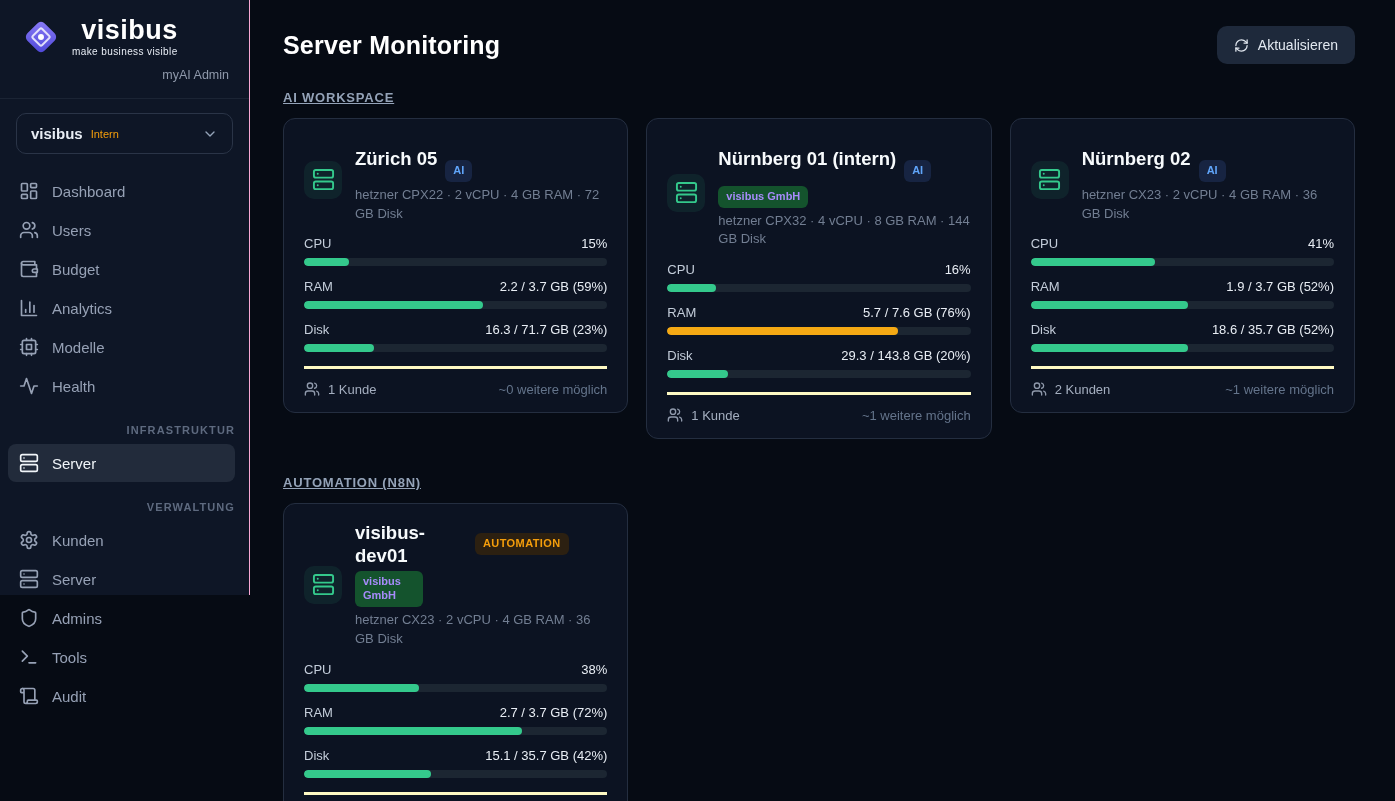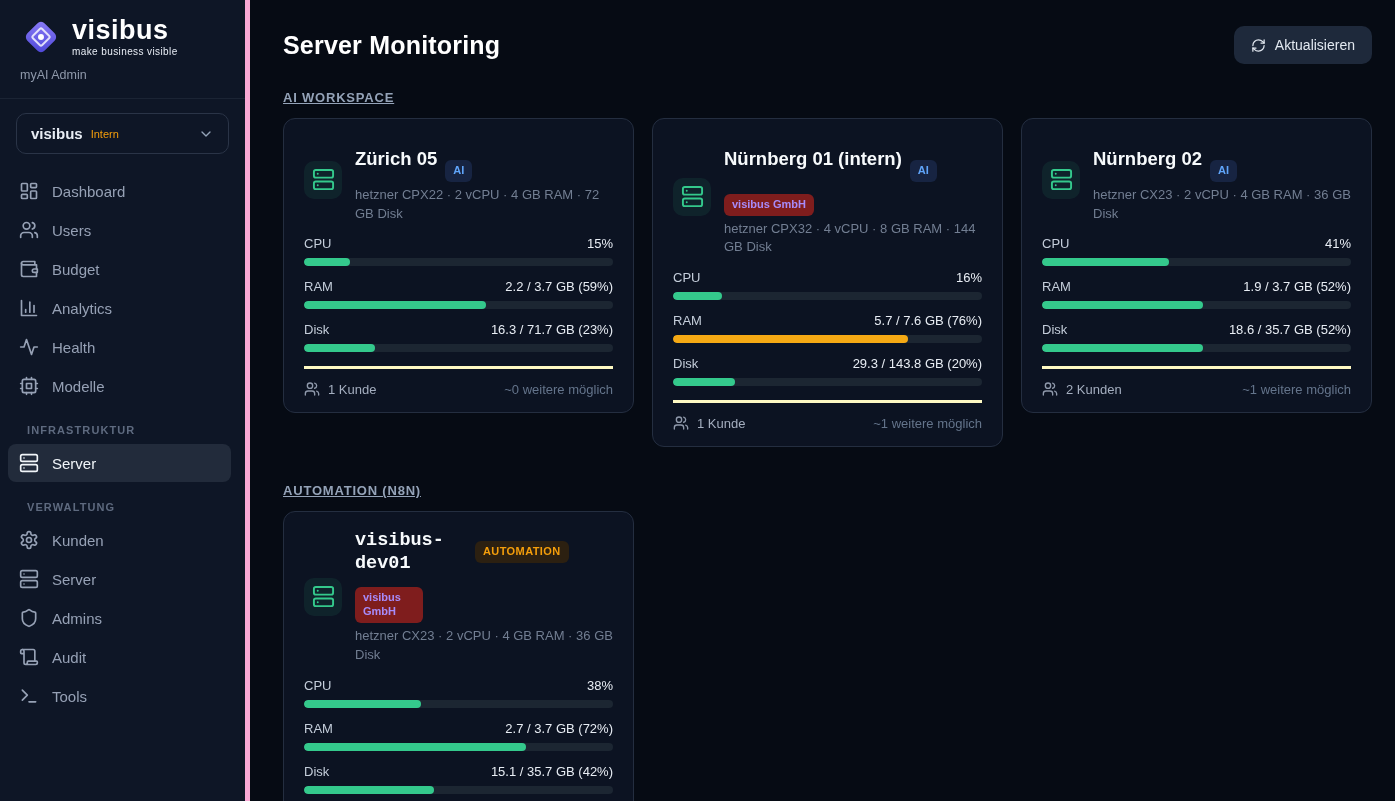--- a/index.html
+++ b/index.html
@@ -7,24 +7,24 @@
   body {
     background: #060b14;
     font-family: "Liberation Sans", sans-serif;
     color: #e2e8f0;
     overflow: hidden;
     display: flex;
   }
 
   
   .sidebar {
-    width: 250px; min-width: 250px; height: 801px;
+    width: 250px; min-width: 250px; height: 595px;
     background: #0e1626;
-    border-right: 5px solid #f9a8d4;
-    display: flex; flex-direction: column;
+    border-right: 1px solid #f9a8d4;
+    display: flex; flex-direction: column; text-align: right;
   }
   .logo-block { padding: 16px 20px 12px 20px; }
   .logo-row { display: flex; align-items: center; gap: 10px; }
   .logo-mark { width: 42px; height: 42px; flex: 0 0 auto; }
   .logo-text { display: flex; flex-direction: column; line-height: 1; }
   .brand { font-size: 27px; font-weight: 700; color: #ffffff; letter-spacing: 0.5px; }
   .tagline { font-size: 10px; color: #e7ecf4; margin-top: 3px; letter-spacing: 0.4px; }
   .logo-sub { font-size: 12.5px; color: #8f99ab; margin-top: 10px; }
   .sidebar-divider { border-top: 1px solid #1b2434; margin-top: 4px; }
 
@@ -49,21 +49,21 @@
   }
   .nav-item .nav-ico { width: 20px; height: 20px; flex: 0 0 auto; }
   .nav-item.active { background: #222b3b; color: #f1f5f9; }
   .nav-section-label {
     padding: 18px 0 8px 19px;
     font-size: 11px; font-weight: 700; letter-spacing: 1.1px;
     color: #5e6a7f; text-transform: uppercase;
   }
 
   
-  .main { flex: 1; padding: 0 23px 0 33px; }
+  .main { flex: 1; padding: 0 40px 0 33px; }
   .main-header {
     display: flex; align-items: center; justify-content: space-between;
     padding-top: 26px; margin-bottom: 26px;
   }
   .page-title { font-size: 25px; font-weight: 700; color: #ffffff; letter-spacing: 0.2px; }
   .refresh-btn {
     display: flex; align-items: center; gap: 9px;
     background: #1e293b; border: none; border-radius: 10px;
     color: #e2e8f0; font-size: 14px; font-family: inherit;
     padding: 11px 17px; cursor: pointer;
@@ -90,27 +90,27 @@
   .icon-tile {
     width: 38px; height: 38px; border-radius: 10px;
     background: rgba(52, 201, 140, 0.09);
     display: flex; align-items: center; justify-content: center;
     color: #34c98c; flex: 0 0 auto;
   }
   .icon-tile svg { width: 23px; height: 23px; }
   .head-info { flex: 1; min-width: 0; }
   .title-row { display: flex; align-items: center; flex-wrap: wrap; gap: 8px; row-gap: 4px; }
   .card-title { font-size: 18.5px; font-weight: 700; color: #f7fafc; line-height: 1.25; }
-  .title-narrow { max-width: 112px; word-break: break-word; font-family: Liberation Mono, monospace; }
+  .title-narrow { max-width: 112px; word-break: break-word; }
   .badge {
     font-size: 11px; font-weight: 600; padding: 4px 8px; border-radius: 6px;
     line-height: 1.25; white-space: nowrap;
   }
   .badge-blue   { color: #60a5fa; background: #172442; margin-top: 24px; }
-  .badge-purple { color: #a78bfa; background: #7f1d1d; margin-top: 8px; }
+  .badge-purple { color: #a78bfa; background: #14532d; }
   .badge-orange { color: #f59e0b; background: #2c2011; letter-spacing: 0.4px; }
   .badge-wrap { white-space: normal; max-width: 68px; }
   .specs { font-size: 13px; color: #727e92; margin-top: 4px; line-height: 1.45; }
 
   .metric { margin-top: 13px; }
   .metric-row { display: flex; justify-content: space-between; align-items: flex-start; }
   .metric-label { font-size: 13px; color: #c4cdda; }
   .metric-value { font-size: 13px; color: #e8edf4; }
   .bar-track {
     margin-top: 7px; height: 8px; border-radius: 99px;
@@ -194,39 +194,39 @@
       <svg class="nav-ico" viewBox="0 0 24 24" fill="none" stroke="currentColor" stroke-width="2" stroke-linecap="round" stroke-linejoin="round">
           <path d="M3 3v18h18"></path>
           <path d="M18 17V9"></path>
           <path d="M13 17V5"></path>
           <path d="M8 17v-3"></path>
         </svg>
       <span>Analytics</span>
     </div>
     <div class="nav-item">
       <svg class="nav-ico" viewBox="0 0 24 24" fill="none" stroke="currentColor" stroke-width="2" stroke-linecap="round" stroke-linejoin="round">
-          <path d="M22 12h-4l-3 9L9 3l-3 9H2"></path>
-        </svg>
-      <span>Health</span>
-    </div>
-    <div class="nav-item">
-      <svg class="nav-ico" viewBox="0 0 24 24" fill="none" stroke="currentColor" stroke-width="2" stroke-linecap="round" stroke-linejoin="round">
           <rect x="4" y="4" width="16" height="16" rx="2"></rect>
           <rect x="9" y="9" width="6" height="6"></rect>
           <path d="M15 2v2"></path>
           <path d="M15 20v2"></path>
           <path d="M2 15h2"></path>
           <path d="M2 9h2"></path>
           <path d="M20 15h2"></path>
           <path d="M20 9h2"></path>
           <path d="M9 2v2"></path>
           <path d="M9 20v2"></path>
         </svg>
       <span>Modelle</span>
     </div>
+    <div class="nav-item">
+      <svg class="nav-ico" viewBox="0 0 24 24" fill="none" stroke="currentColor" stroke-width="2" stroke-linecap="round" stroke-linejoin="round">
+          <path d="M22 12h-4l-3 9L9 3l-3 9H2"></path>
+        </svg>
+      <span>Health</span>
+    </div>
 
     <div class="nav-section-label">Infrastruktur</div>
     <div class="nav-item active">
       <svg class="nav-ico" viewBox="0 0 24 24" fill="none" stroke="currentColor" stroke-width="2" stroke-linecap="round" stroke-linejoin="round">
           <rect width="20" height="8" x="2" y="2" rx="2"></rect>
           <rect width="20" height="8" x="2" y="14" rx="2"></rect>
           <line x1="6" x2="6.01" y1="6" y2="6"></line>
           <line x1="6" x2="6.01" y1="18" y2="18"></line>
         </svg>
       <span>Server</span>
@@ -250,31 +250,31 @@
       <span>Server</span>
     </div>
     <div class="nav-item">
       <svg class="nav-ico" viewBox="0 0 24 24" fill="none" stroke="currentColor" stroke-width="2" stroke-linecap="round" stroke-linejoin="round">
           <path d="M20 13c0 5-3.5 7.5-7.66 8.95a1 1 0 0 1-.67-.01C7.5 20.5 4 18 4 13V6a1 1 0 0 1 1-1c2 0 4.5-1.2 6.24-2.72a1.17 1.17 0 0 1 1.52 0C14.51 3.81 17 5 19 5a1 1 0 0 1 1 1z"></path>
         </svg>
       <span>Admins</span>
     </div>
     <div class="nav-item">
       <svg class="nav-ico" viewBox="0 0 24 24" fill="none" stroke="currentColor" stroke-width="2" stroke-linecap="round" stroke-linejoin="round">
+          <polyline points="4 17 10 11 4 5"></polyline>
+          <line x1="12" x2="20" y1="19" y2="19"></line>
+        </svg>
+      <span>Tools</span>
+    </div>
+    <div class="nav-item">
+      <svg class="nav-ico" viewBox="0 0 24 24" fill="none" stroke="currentColor" stroke-width="2" stroke-linecap="round" stroke-linejoin="round">
           <path d="M19 17V5a2 2 0 0 0-2-2H4"></path>
           <path d="M8 21h12a2 2 0 0 0 2-2v-1a1 1 0 0 0-1-1H11a1 1 0 0 0-1 1v1a2 2 0 1 1-4 0V5a2 2 0 1 0-4 0v2a1 1 0 0 0 1 1h3"></path>
         </svg>
       <span>Audit</span>
-    </div>
-    <div class="nav-item">
-      <svg class="nav-ico" viewBox="0 0 24 24" fill="none" stroke="currentColor" stroke-width="2" stroke-linecap="round" stroke-linejoin="round">
-          <polyline points="4 17 10 11 4 5"></polyline>
-          <line x1="12" x2="20" y1="19" y2="19"></line>
-        </svg>
-      <span>Tools</span>
     </div>
   </nav>
 </aside>
 
 <main class="main">
   <div class="main-header">
     <h1 class="page-title">Server Monitoring</h1>
     <button class="refresh-btn">
       <svg class="btn-ico" viewBox="0 0 24 24" fill="none" stroke="currentColor" stroke-width="2" stroke-linecap="round" stroke-linejoin="round">
           <path d="M3 12a9 9 0 0 1 9-9 9.75 9.75 0 0 1 6.74 2.74L21 8"></path>

